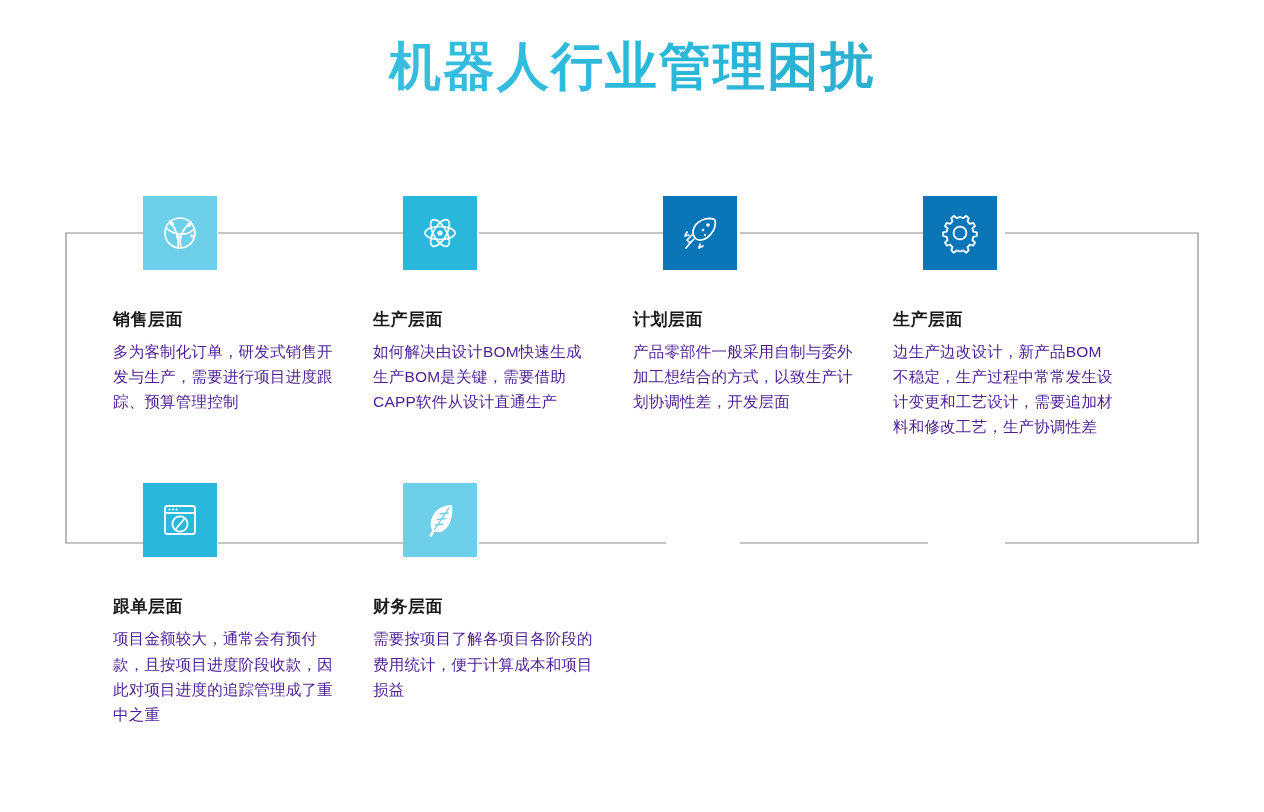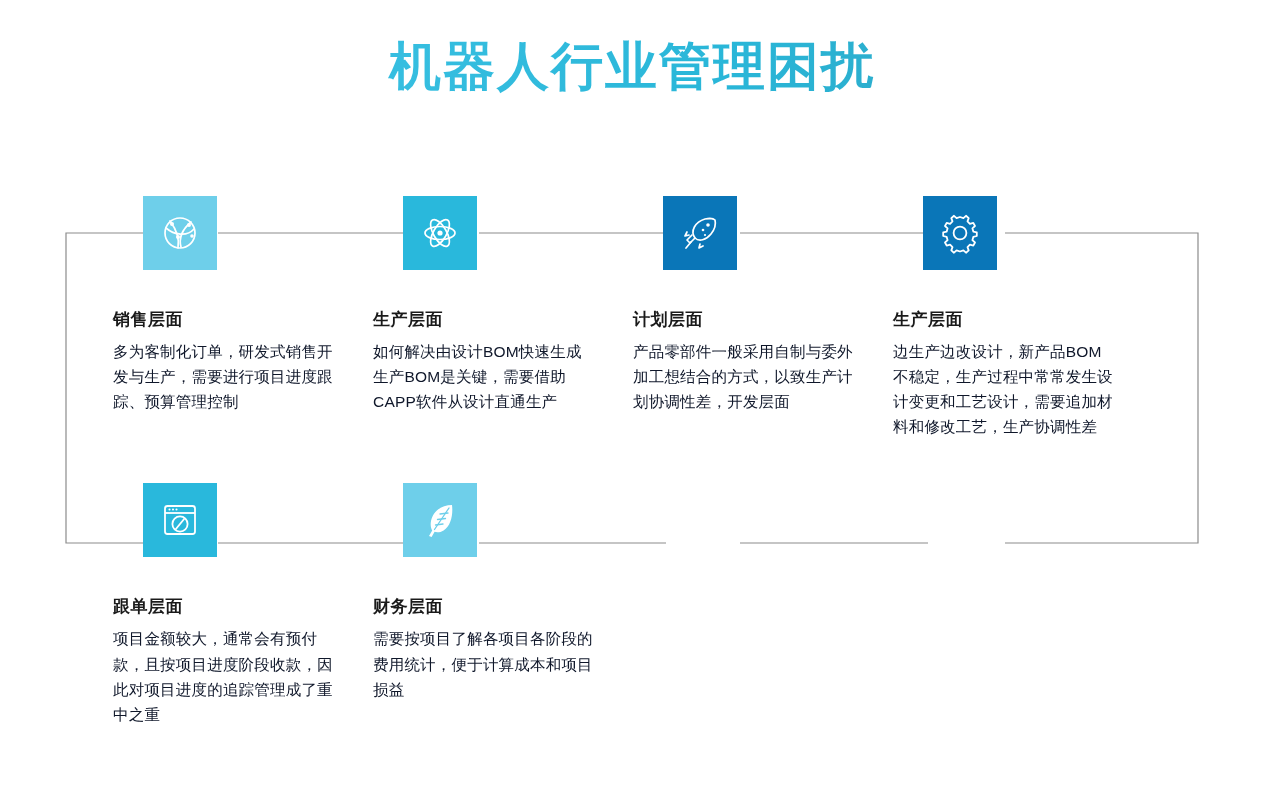--- a/index.html
+++ b/index.html
@@ -54,21 +54,21 @@
     margin-top:38px;
     font-size:17px;
     font-weight:bold;
     color:#1a1a1a;
     letter-spacing:0.5px;
   }
   .card-body {
     margin-top:8px;
     font-size:15.5px;
     line-height:1.62;
-    color:#0f172a;
+    color:#4c1d95;
     width:222px;
     letter-spacing:0.2px;
   }
 </style>
 </head>
 <body>
 
 <div class="page">
 
   <h1 class="title">机器人行业管理困扰</h1>

